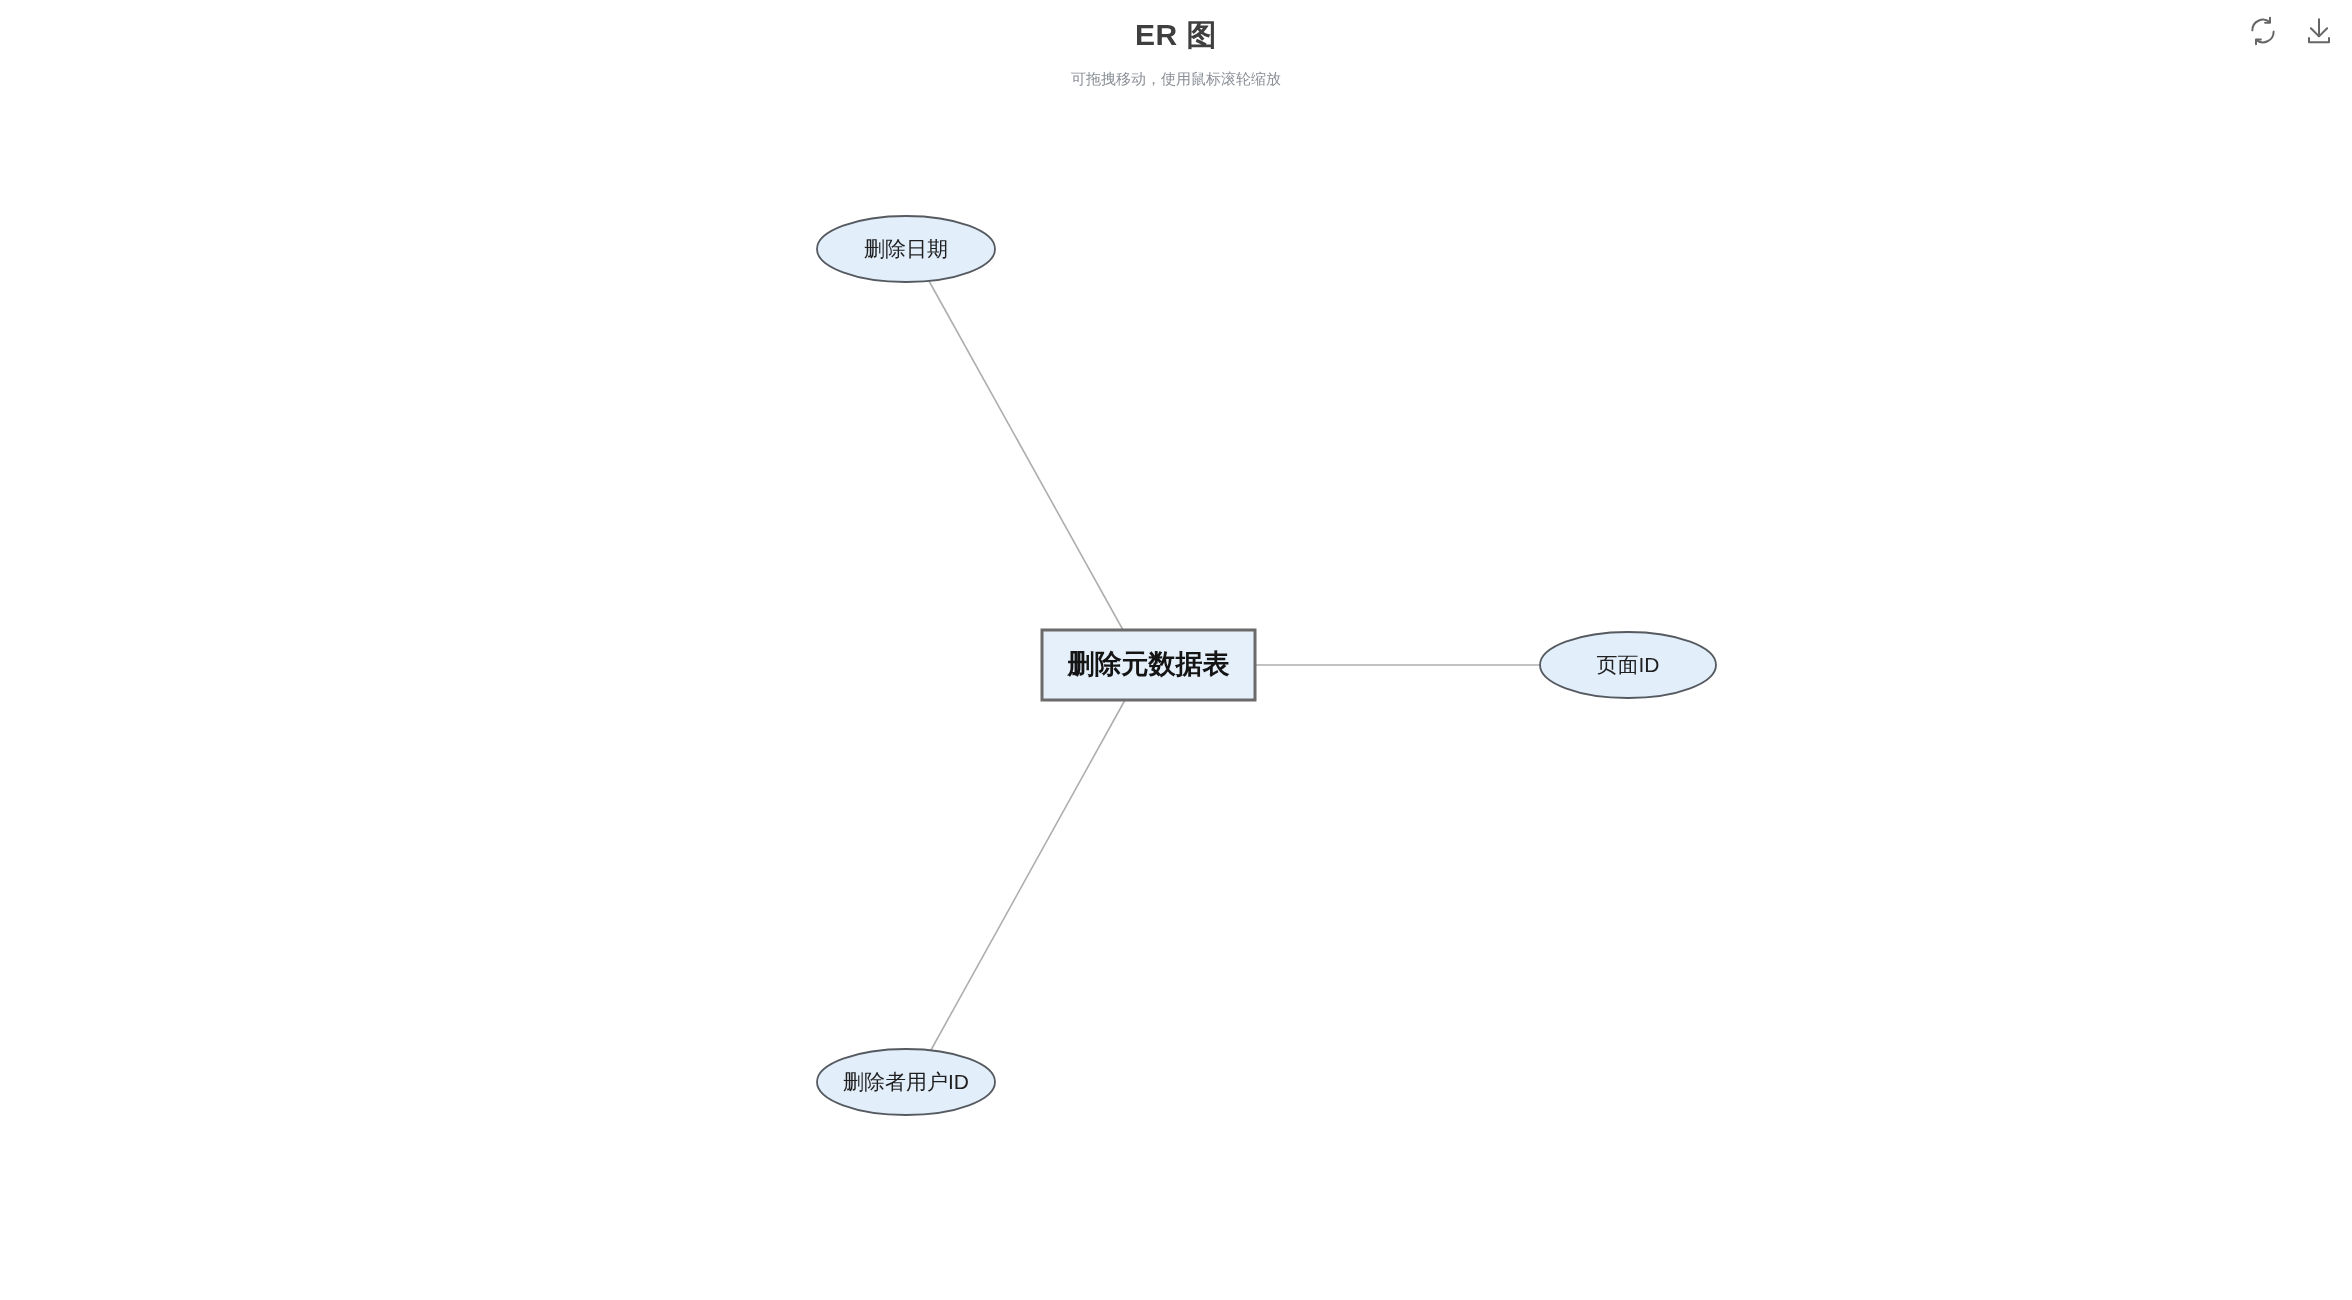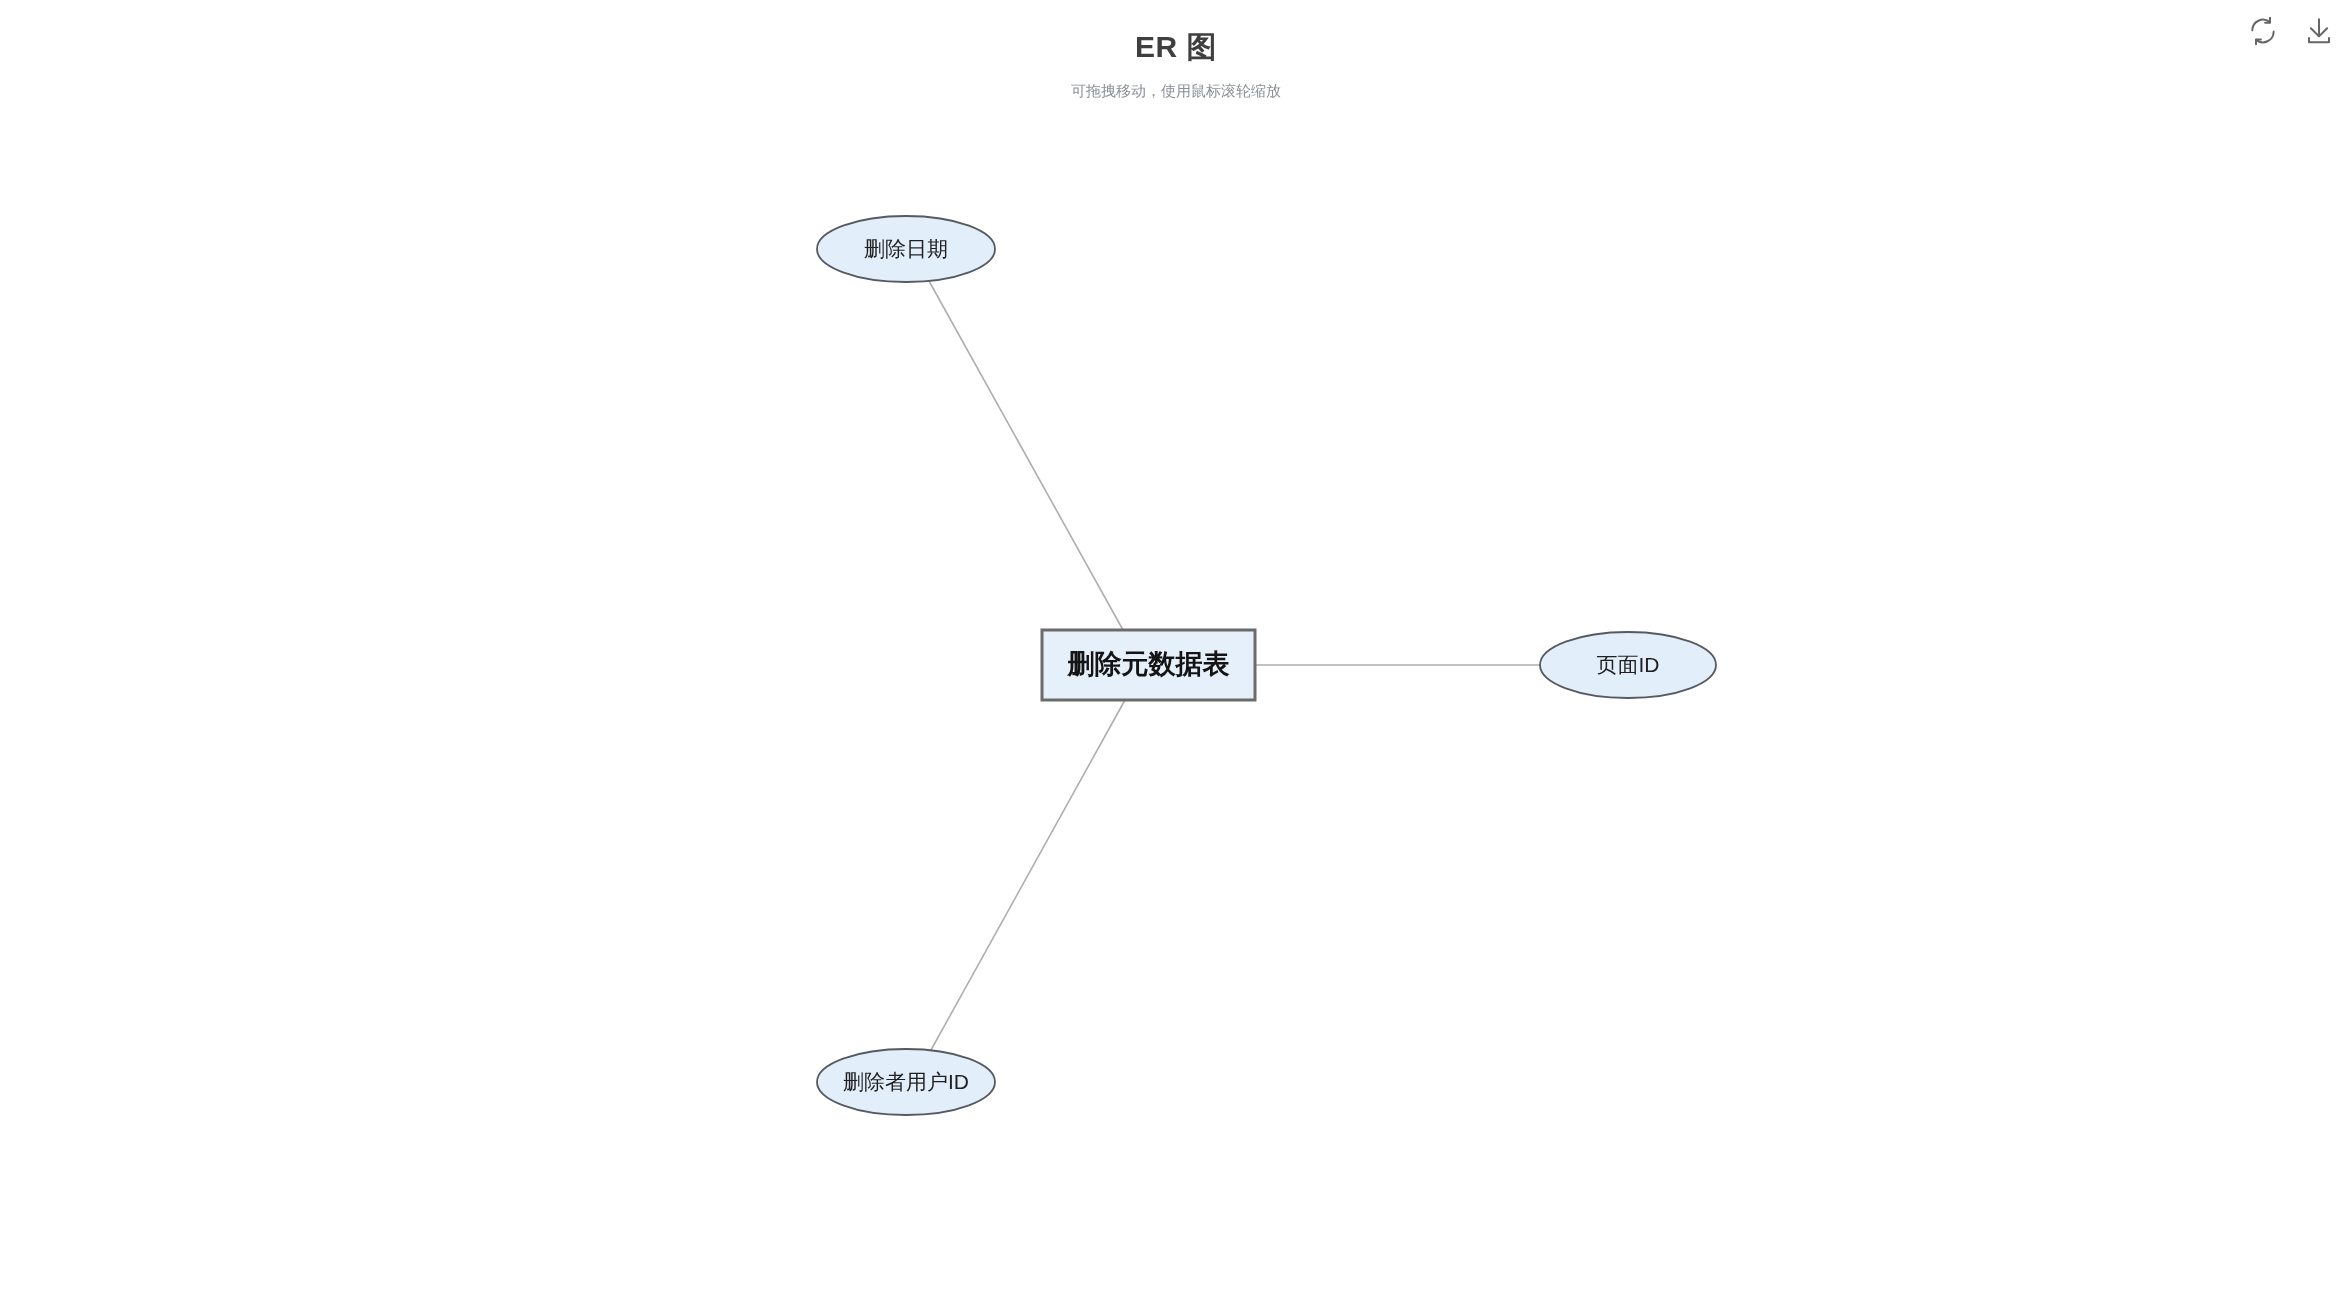--- a/index.html
+++ b/index.html
@@ -46,21 +46,21 @@
     position: absolute;
     top: 0;
     left: 0;
     width: 2352px;
     text-align: center;
     z-index: 20;
     pointer-events: none;
   }
   #page-title {
     margin: 0;
-    padding-top: 30px;
+    padding-top: 18px;
     font-size: 30px;
     font-weight: bold;
     color: #3f3f3f;
     letter-spacing: 0.5px;
     line-height: 1.1;
   }
   #page-subtitle {
     margin: 0;
     padding-top: 20px;
     font-size: 15px;

